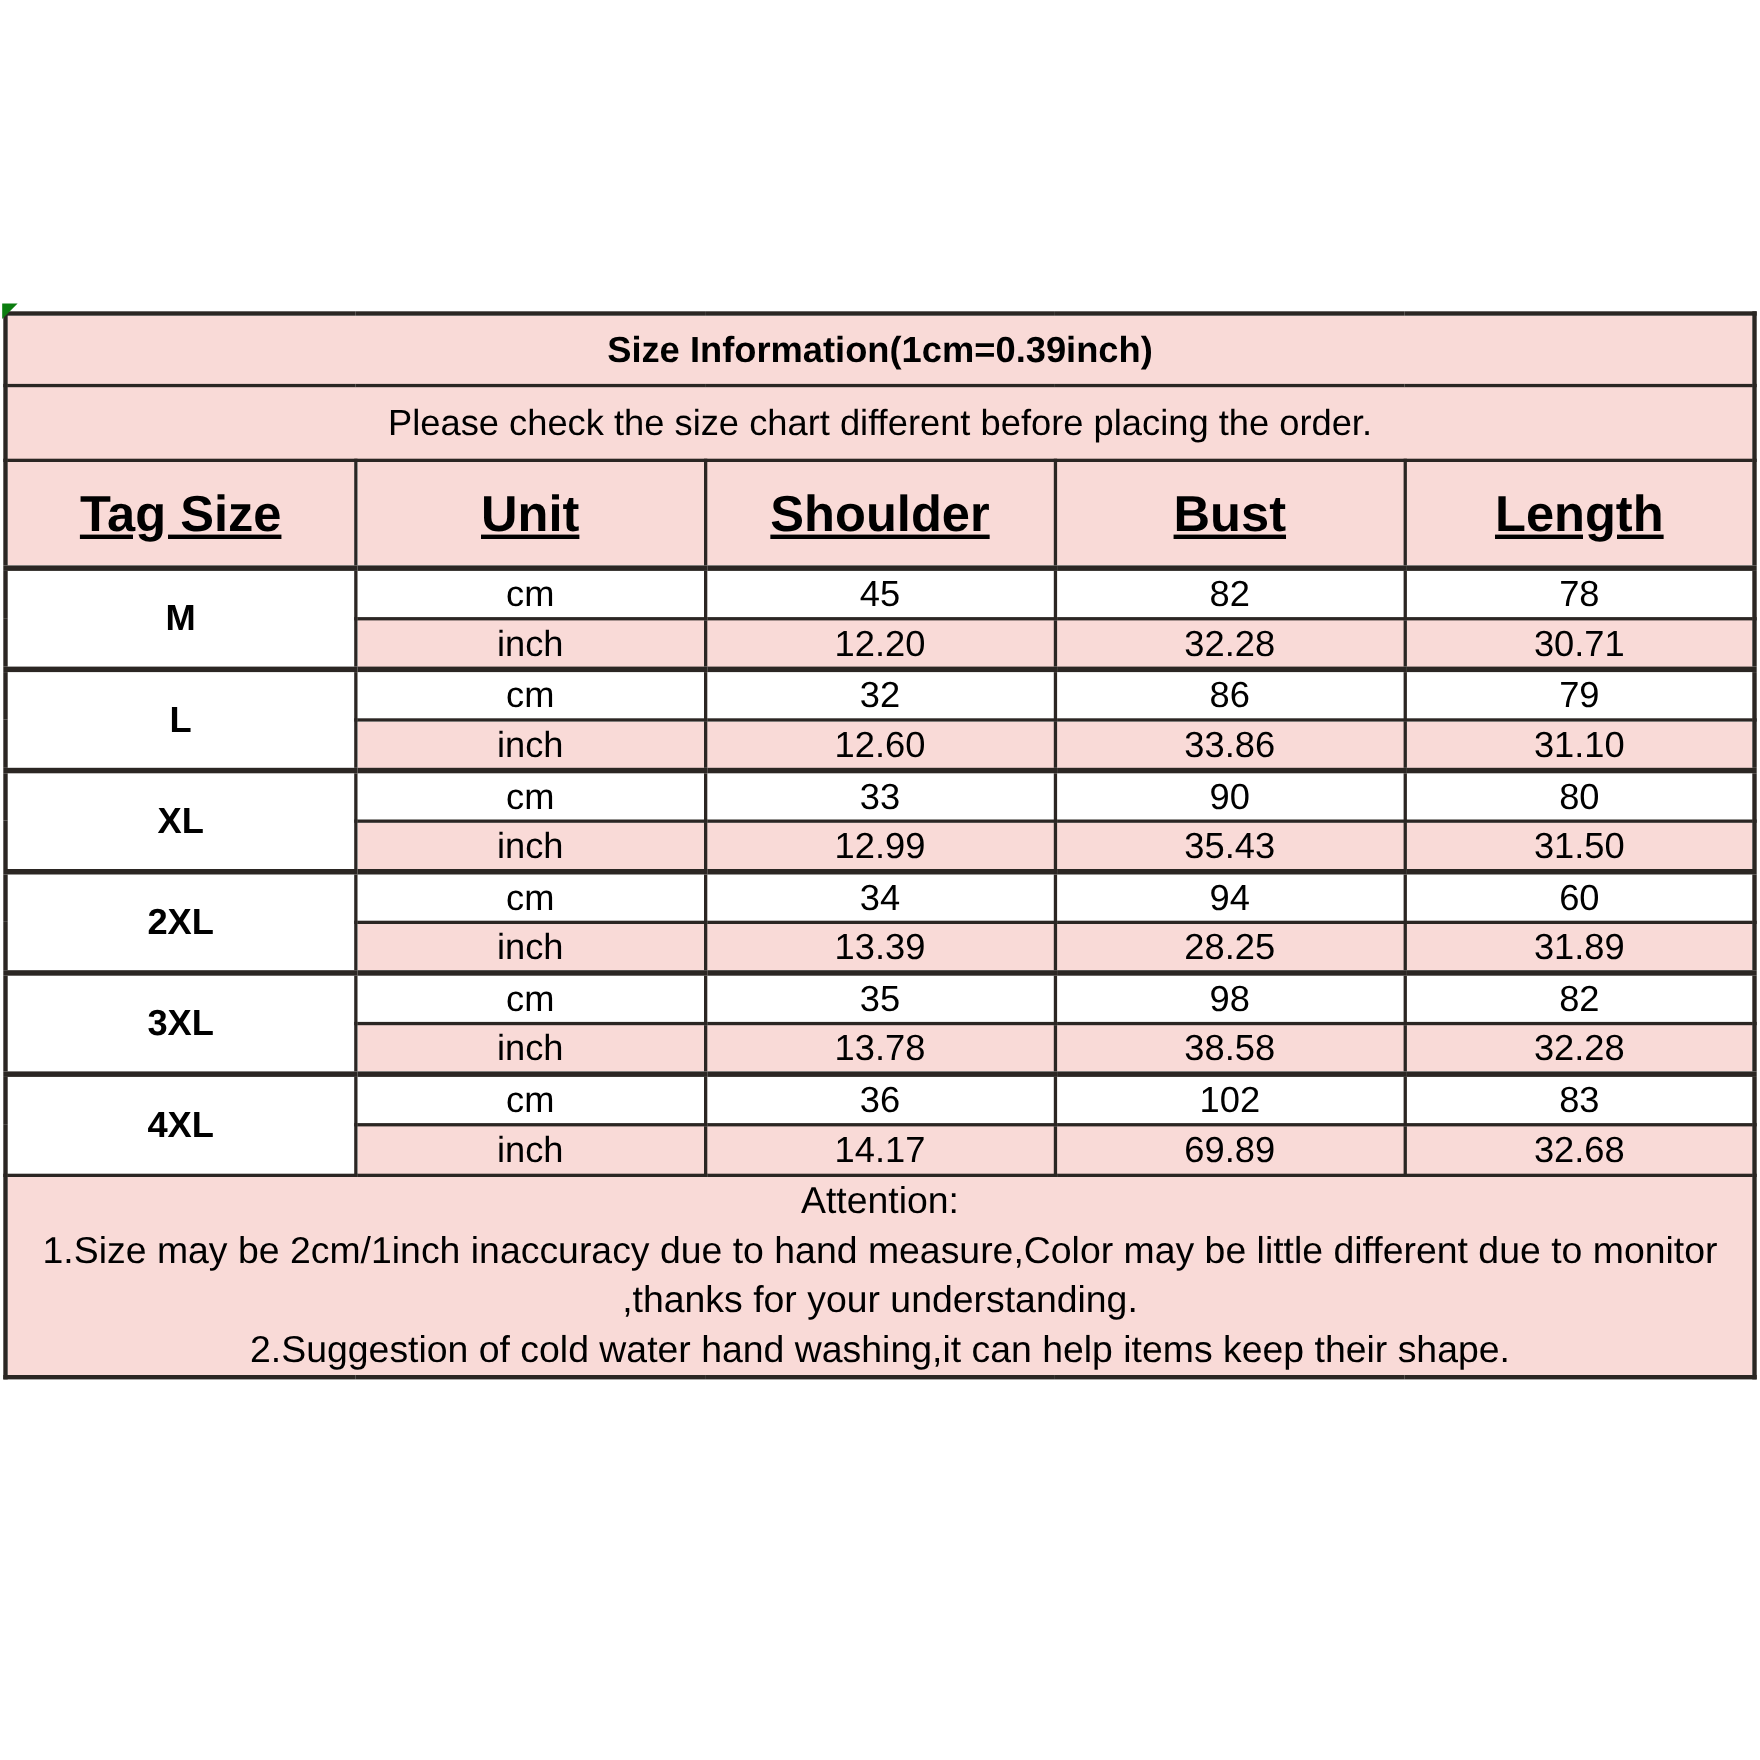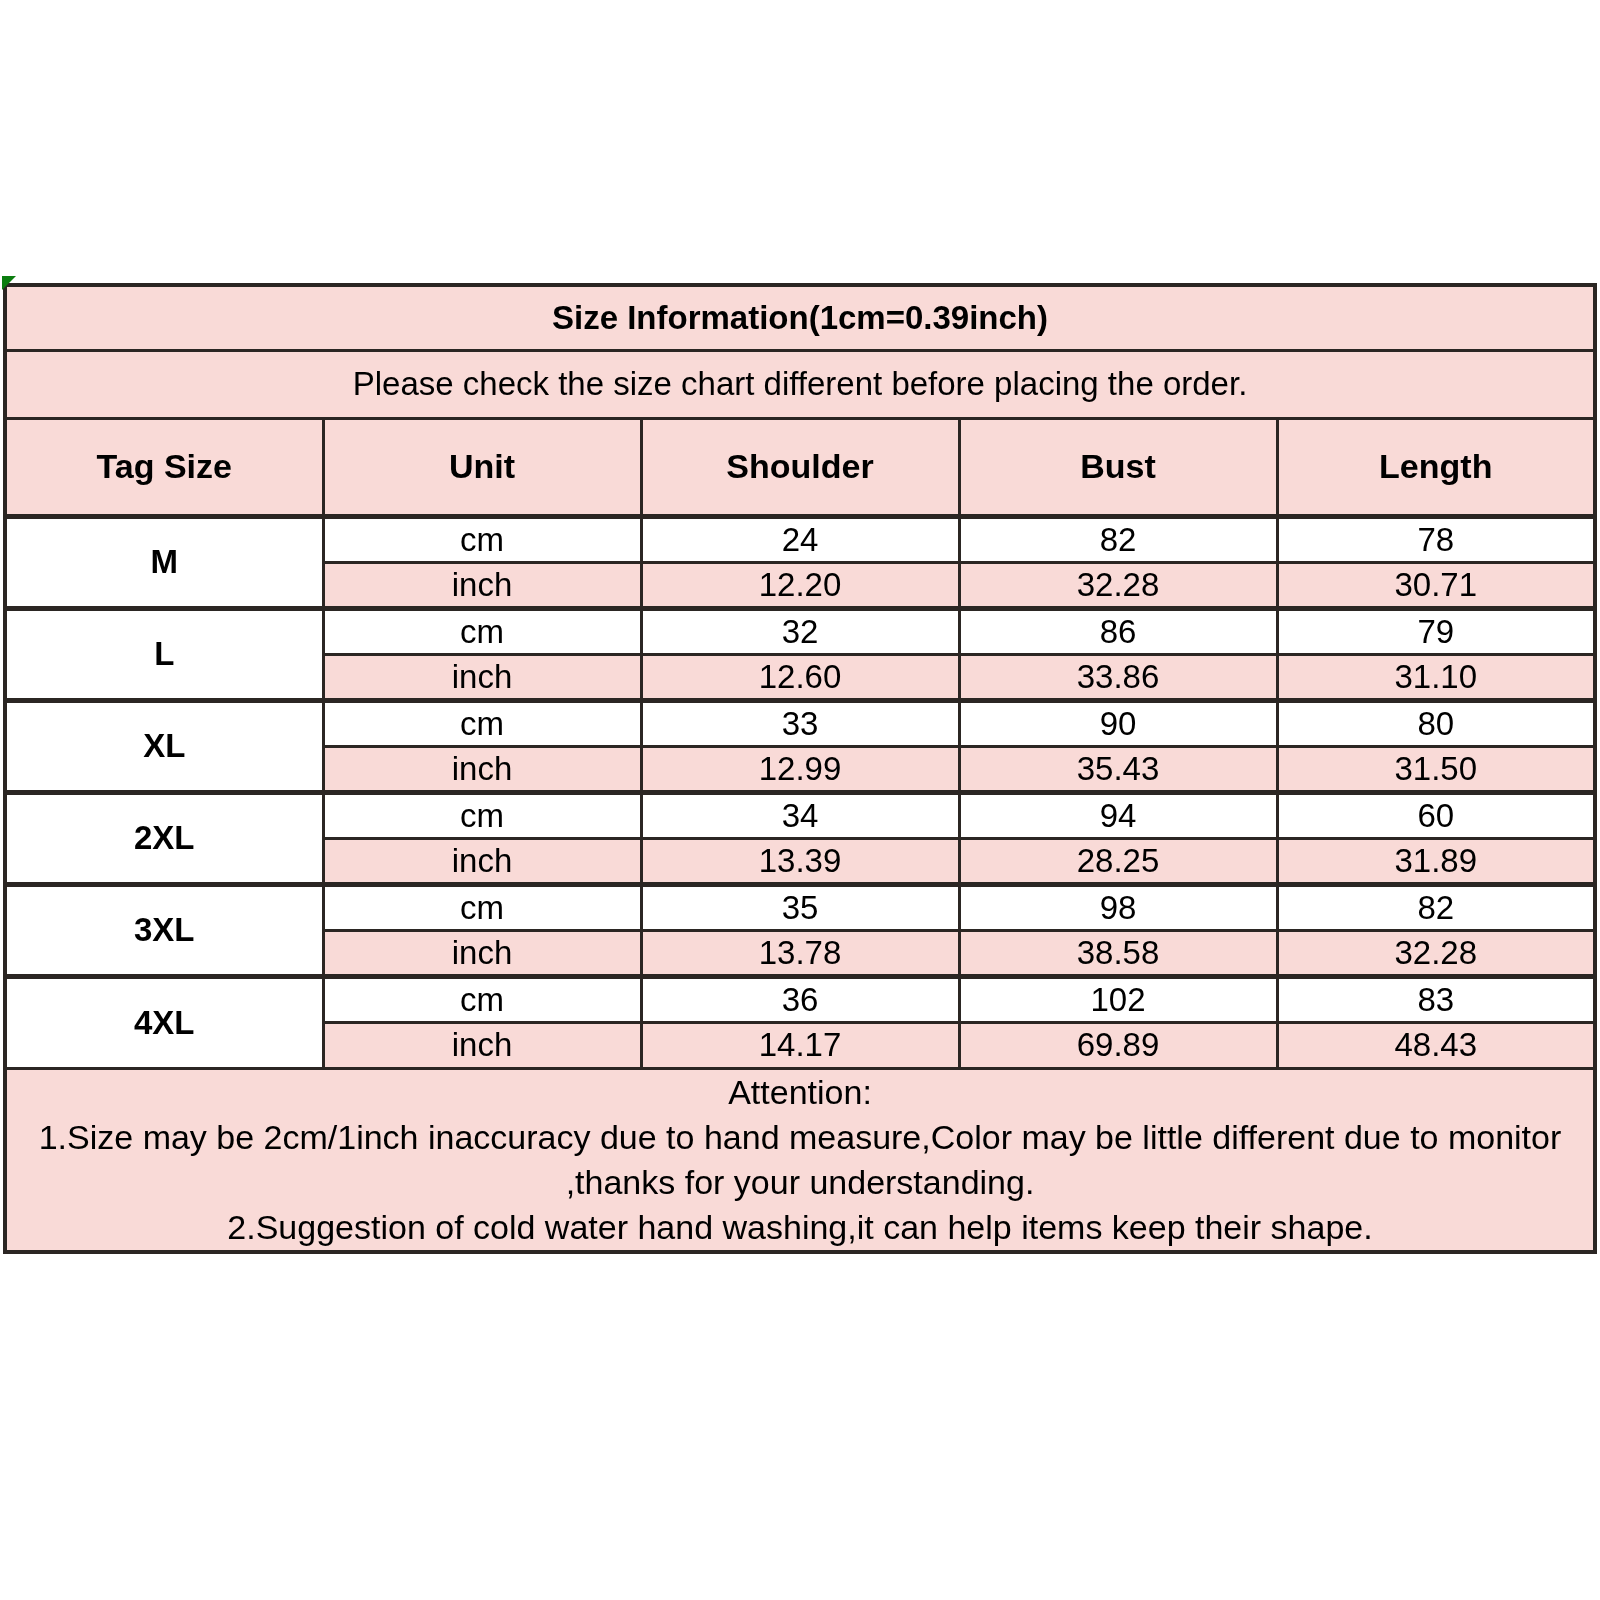--- a/index.html
+++ b/index.html
@@ -48,23 +48,24 @@
     height: 65px;
     font-size: 33px;
     font-weight: bold;
   }
   tr.subtitle-row td {
     height: 68px;
     font-size: 33px;
   }
   tr.header-row td {
     height: 98px;
-    font-size: 34px;
+    font-size: 46px;
     font-weight: bold;
     border-bottom-width: 5px;
+    text-decoration: underline;
   }
   tr.data-row td {
     height: 46px;
     font-size: 33px;
   }
   tr.group-start td { border-top-width: 5px; }
   td.size-cell {
     font-weight: bold;
     font-size: 40px;
     background: var(--white);
@@ -116,21 +117,21 @@
         <td class="pink">Tag Size</td>
         <td class="pink">Unit</td>
         <td class="pink">Shoulder</td>
         <td class="pink">Bust</td>
         <td class="pink">Length</td>
       </tr>
 
     <tr class="data-row cm-row group-start">
       <td class="size-cell" rowspan="2">M</td>
       <td class="unit-cell white">cm</td>
-      <td class="white">24</td>
+      <td class="white">45</td>
       <td class="white">82</td>
       <td class="white">78</td>
     </tr>
     <tr class="data-row inch-row">
       <td class="unit-cell pink">inch</td>
       <td class="pink">12.20</td>
       <td class="pink">32.28</td>
       <td class="pink">30.71</td>
     </tr>
 
@@ -194,21 +195,21 @@
       <td class="size-cell" rowspan="2">4XL</td>
       <td class="unit-cell white">cm</td>
       <td class="white">36</td>
       <td class="white">102</td>
       <td class="white">83</td>
     </tr>
     <tr class="data-row inch-row">
       <td class="unit-cell pink">inch</td>
       <td class="pink">14.17</td>
       <td class="pink">69.89</td>
-      <td class="pink">48.43</td>
+      <td class="pink">32.68</td>
     </tr>
   <tr class="attention-row" id="attention-row">
         <td colspan="5" class="attention-cell pink">
           <div>Attention:</div>
           <div>1.Size may be 2cm/1inch inaccuracy due to hand measure,Color may be little different due to monitor</div>
           <div>,thanks for your understanding.</div>
           <div>2.Suggestion of cold water hand washing,it can help items keep their shape.</div>
         </td>
       </tr>
     </tbody>

